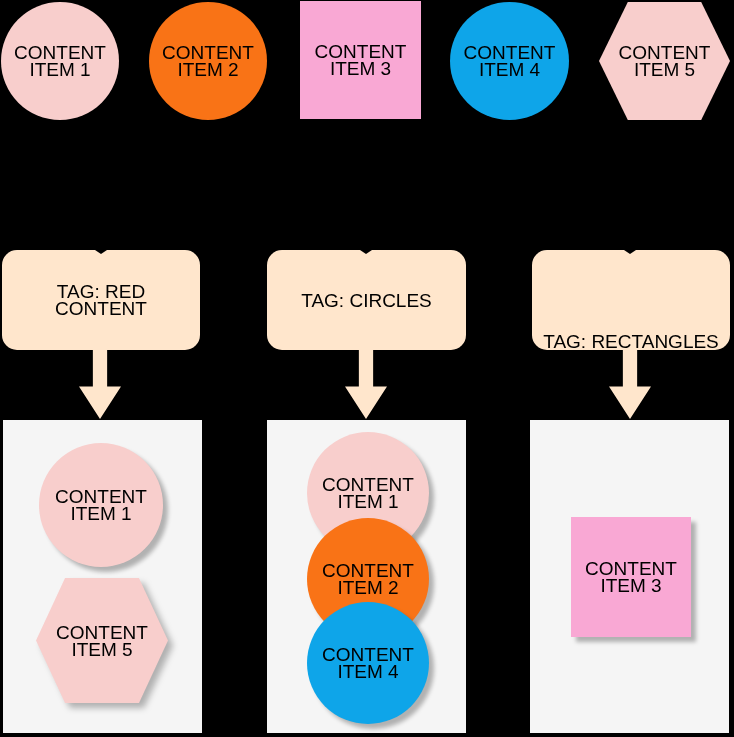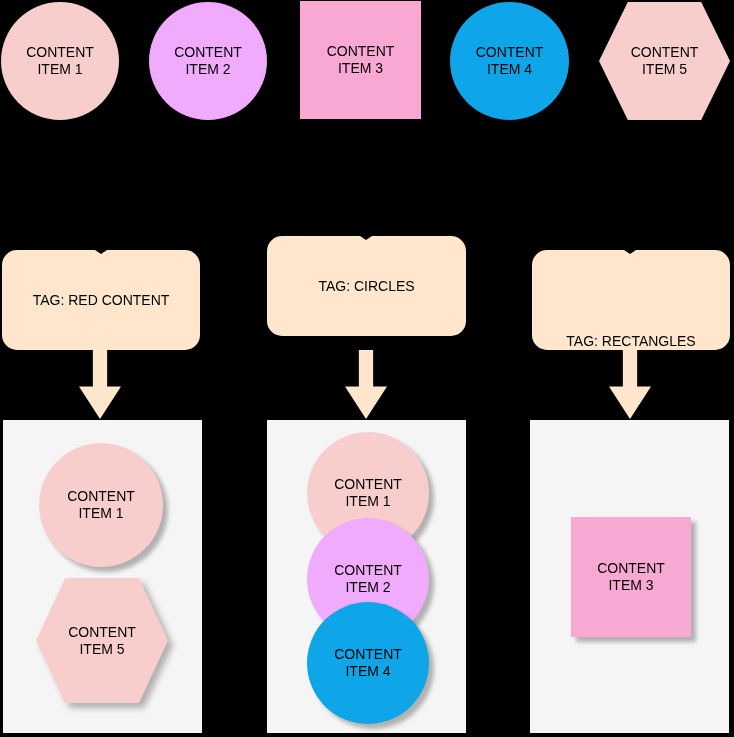--- a/index.html
+++ b/index.html
@@ -9,34 +9,34 @@
     height: 737px;
     background: #000000;
     font-family: "Liberation Sans", "DejaVu Sans", sans-serif;
     overflow: hidden;
   }
   .lbl {
     display:block;
     width: 96px;
     margin: 0 auto;
     text-align: center;
-    font-size: 14px;
+    font-size: 19px;
     line-height: 17px;
     color: #000;
   }
   .node {
     position: absolute;
     display: flex;
     align-items: center;
     justify-content: center;
   }
   .circle { border-radius: 50%; }
   .hex { clip-path: polygon(22% 0%, 78% 0%, 100% 50%, 78% 100%, 22% 100%, 0% 50%); }
   .pink   { background: #f8cecc; }
-  .green  { background: #f0abfc; }
+  .green  { background: #f97316; }
   .blue   { background: #f9a8d4; }
   .yellow { background: #0ea5e9; }
   .shadowed { box-shadow: 5px 5px 4px rgba(0,0,0,0.28); }
   .hexwrap { position:absolute; filter: drop-shadow(5px 5px 3px rgba(0,0,0,0.28)); }
   .hexwrap .node { position:relative; width:100%; height:100%; }
   .tag {
     position: absolute;
     background: #ffe6cc;
     border-radius: 15px;
     display: flex;
@@ -85,21 +85,21 @@
     <span class="lbl">CONTENT ITEM 4</span>
   </div>
   <div class="node hex pink" style="left:599px; top:2px; width:131px; height:118px;">
     <span class="lbl">CONTENT ITEM 5</span>
   </div>
 
   <div class="tag" style="left:2px; top:250px; width:198px; height:100px;">
     <span class="lbl">TAG: RED CONTENT</span>
     <div class="notch" style="left:93px;"></div>
   </div>
-  <div class="tag" style="left:267px; top:236px; width:199px; height:100px;">
+  <div class="tag" style="left:267px; top:250px; width:199px; height:100px;">
     <span class="lbl">TAG: CIRCLES</span>
     <div class="notch" style="left:93px;"></div>
   </div>
   <div class="tag" style="left:532px; top:250px; width:198px; height:100px;align-items:flex-end;">
     <span class="lbl">TAG: RECTANGLES</span>
     <div class="notch" style="left:92px;"></div>
   </div>
 
   <div class="arrow" style="left:79px;  top:350px;"></div>
   <div class="arrow" style="left:345px; top:350px;"></div>

